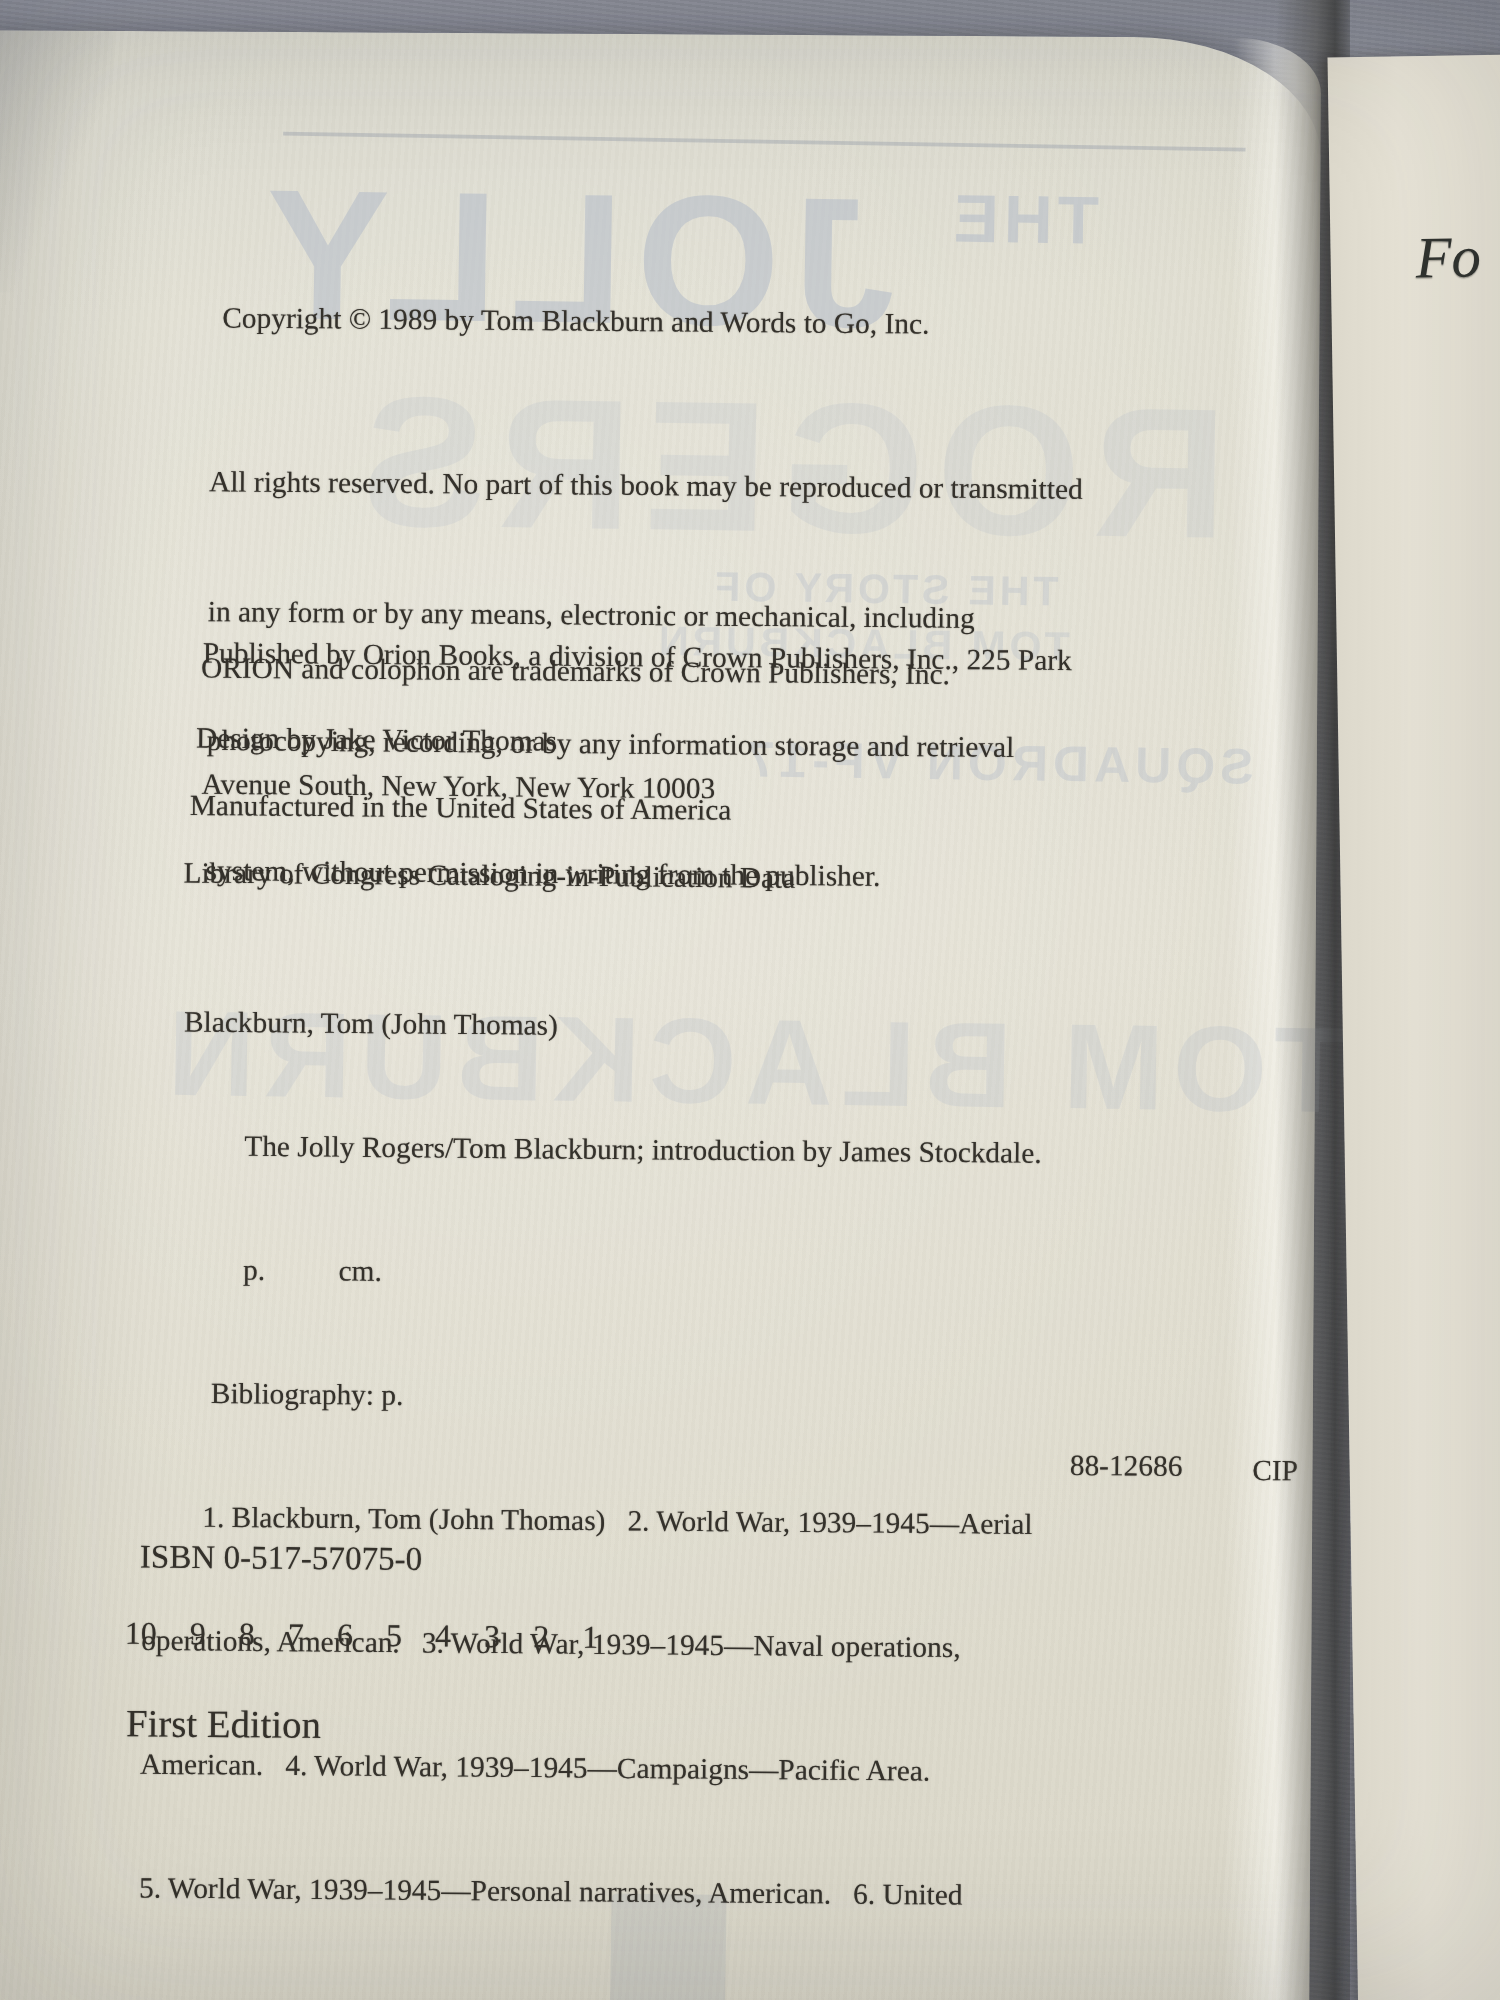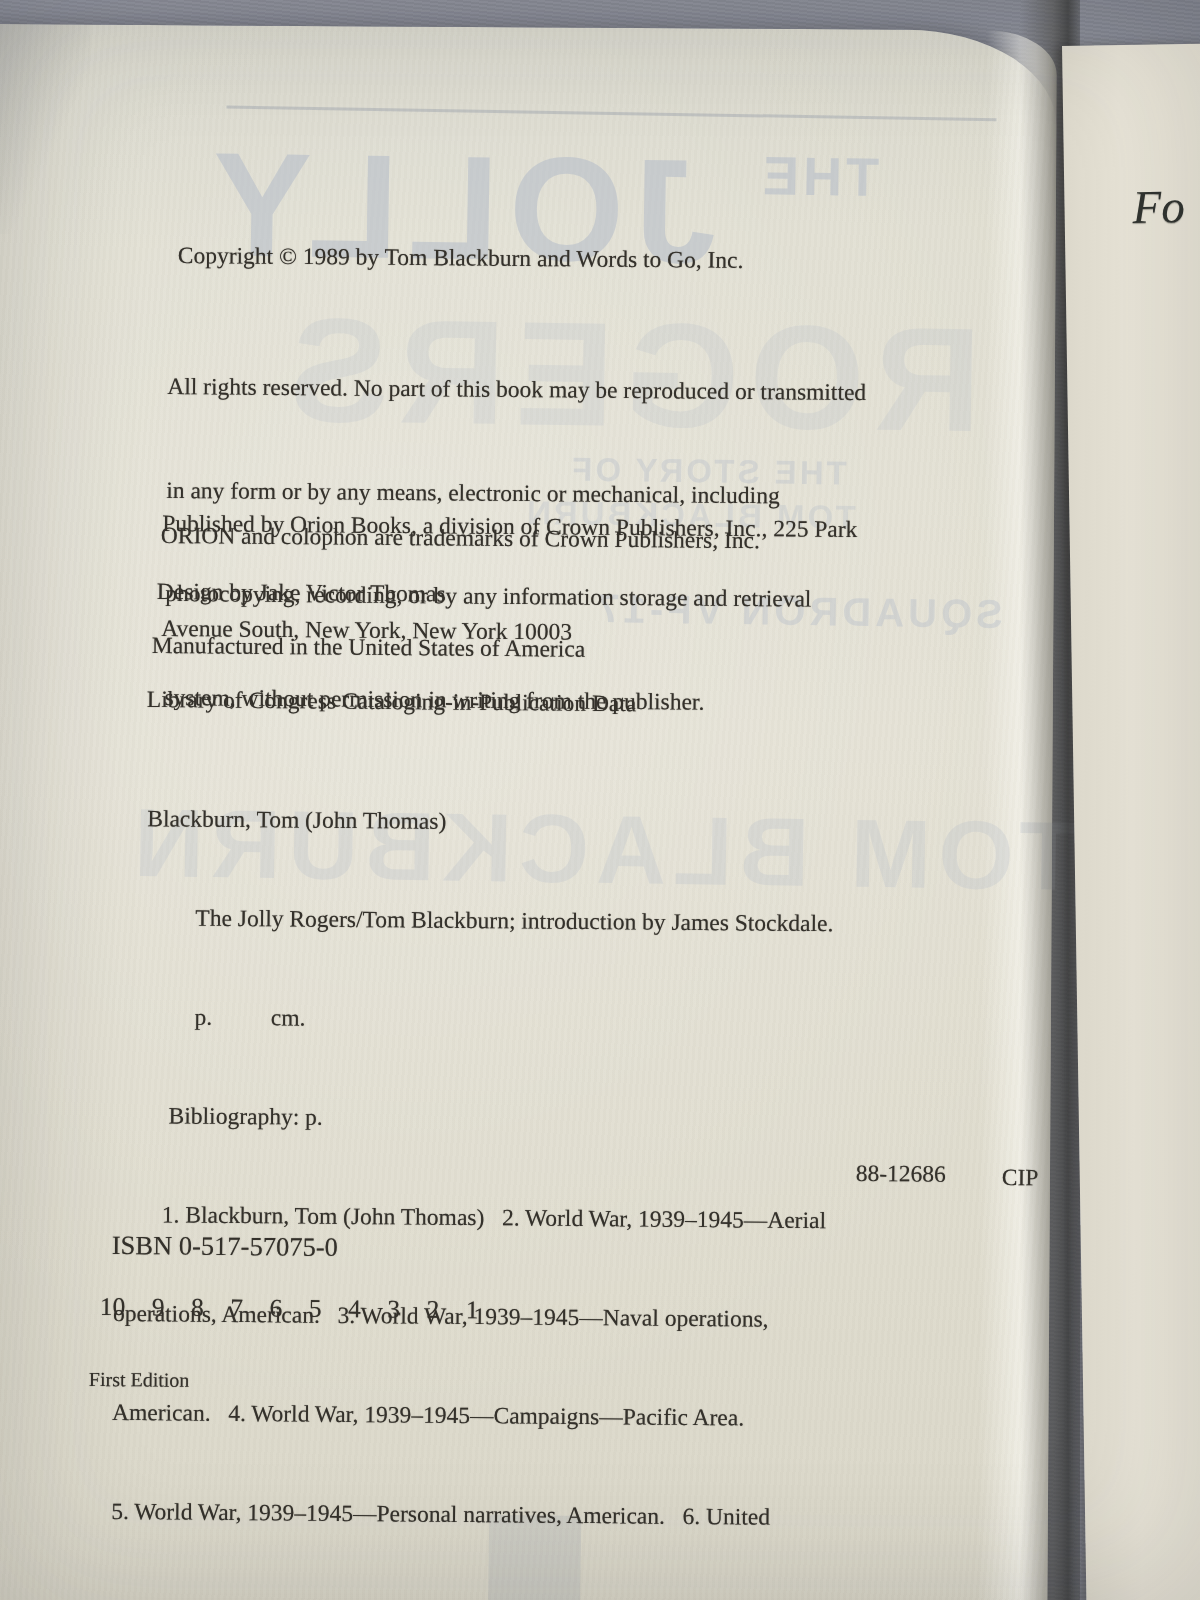--- a/index.html
+++ b/index.html
@@ -65,21 +65,21 @@
   .b-loc{left:147px;top:682px;}
   .b-cip{left:118px;top:736px;line-height:33px;}
   .ind-a{padding-left:30px;}
   .ind-b{padding-left:79px;}
   .ind-c{padding-left:54px;}
   .ind-d{padding-left:48px;}
   .b-catalog{left:856px;top:1126px;margin-top:30px;}
   .b-ciplabel{left:1002px;top:1160px;}
   .b-isbn{left:112px;top:1228px;font-size:26.5px;}
   .b-printrun{left:100px;top:1290px;font-size:25.5px;display:flex;gap:26.5px;}
-  .b-edition{left:89px;top:1362px;font-size:20px;}
+  .b-edition{left:101px;top:1362px;font-size:31px;}
   .vignette{position:absolute;inset:0;pointer-events:none;
     box-shadow:inset 0 0 140px rgba(40,40,45,.18);}
 </style>
 </head>
 <body>
 
 <div class="desk-grain"></div>
 
 <div class="left-page">
   <div class="edge-highlight"></div>

